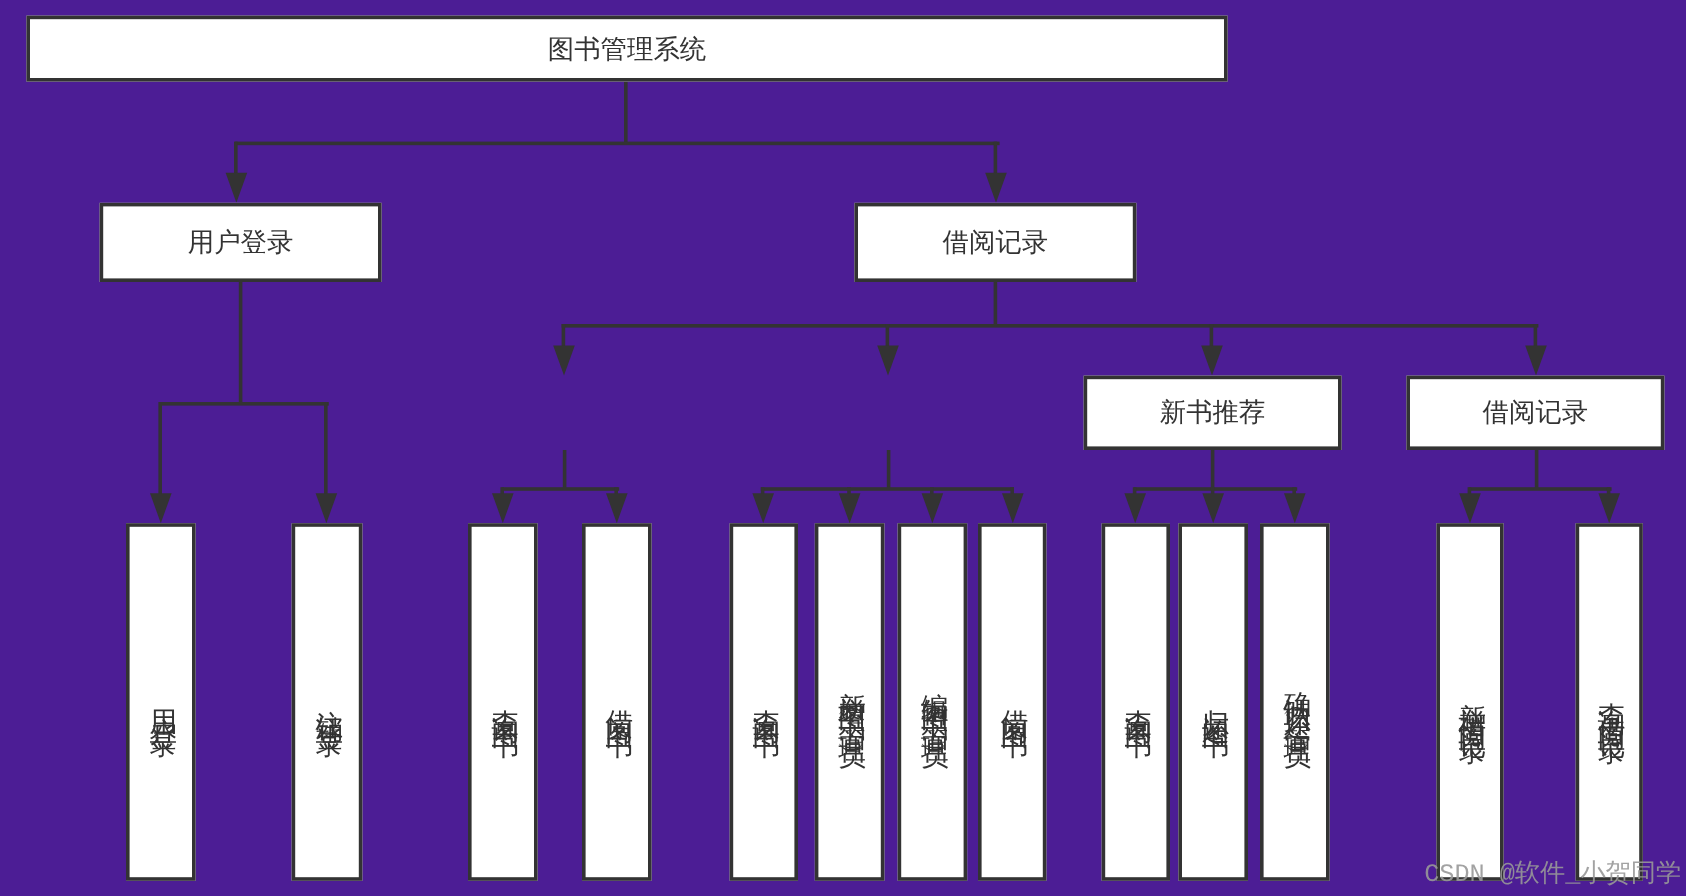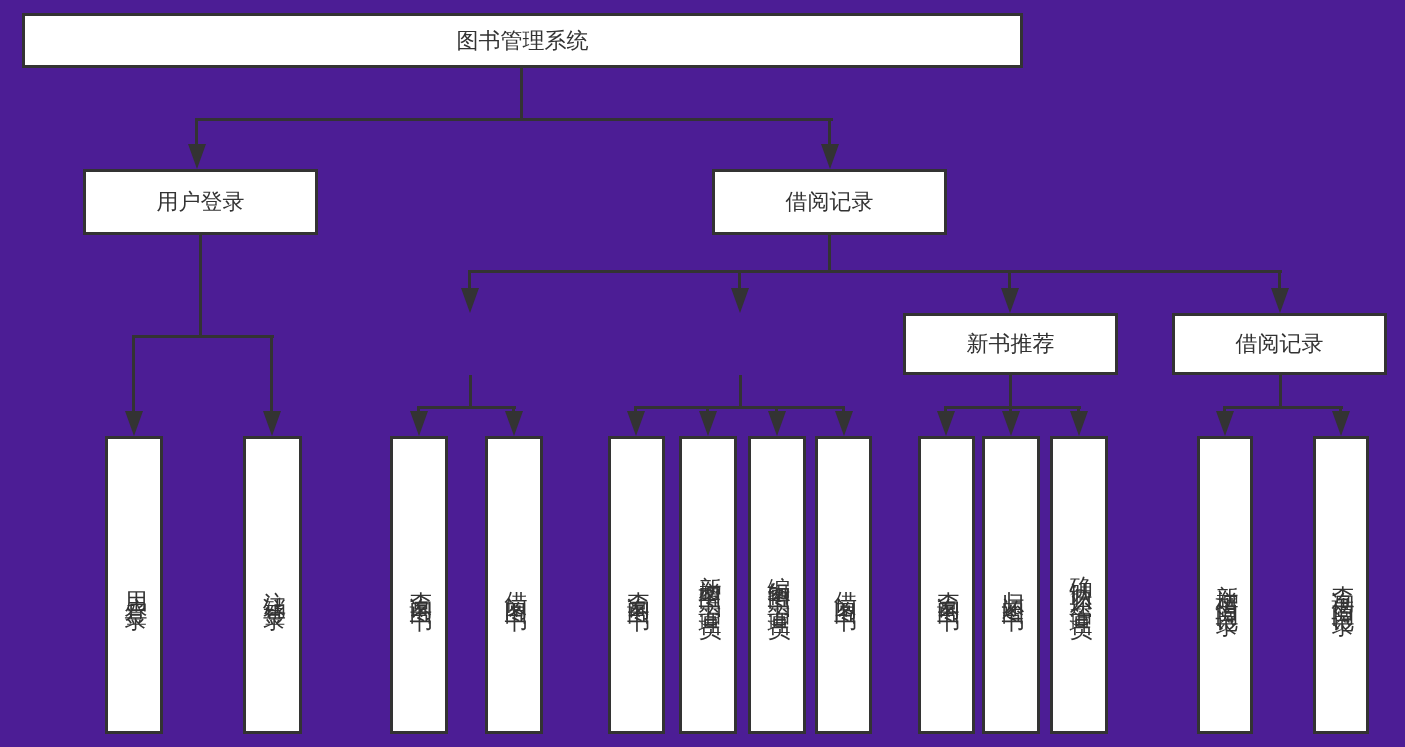--- a/index.html
+++ b/index.html
@@ -114,20 +114,21 @@
     <span>确认归还（管理员）</span>
   </div>
 
   <div class="node vert" style="left:1197px; top:436px; width:56px; height:298px;">
     <span>新增借阅记录</span>
   </div>
   <div class="node vert" style="left:1313px; top:436px; width:56px; height:298px;">
     <span>查询借阅记录</span>
   </div>
 
+  <div class="watermark">CSDN @软件_小贺同学</div>
 <div class="cline" style="left: 520px; top: 68px; width: 3px; height: 52px;"></div>
     <div class="cline" style="left: 196px; top: 118px; width: 637px; height: 3px;"></div>
     <div class="cline" style="left: 199px; top: 235px; width: 3px; height: 102px;"></div>
     <div class="cline" style="left: 133px; top: 335px; width: 141px; height: 3px;"></div>
     <div class="cline" style="left: 828px; top: 235px; width: 3px; height: 37px;"></div>
     <div class="cline" style="left: 468px; top: 270px; width: 814px; height: 3px;"></div>
     <div class="cline" style="left: 469px; top: 375px; width: 3px; height: 33px;"></div>
     <div class="cline" style="left: 739px; top: 375px; width: 3px; height: 33px;"></div>
     <div class="cline" style="left: 1009px; top: 375px; width: 3px; height: 33px;"></div>
     <div class="cline" style="left: 1279px; top: 375px; width: 3px; height: 33px;"></div>

